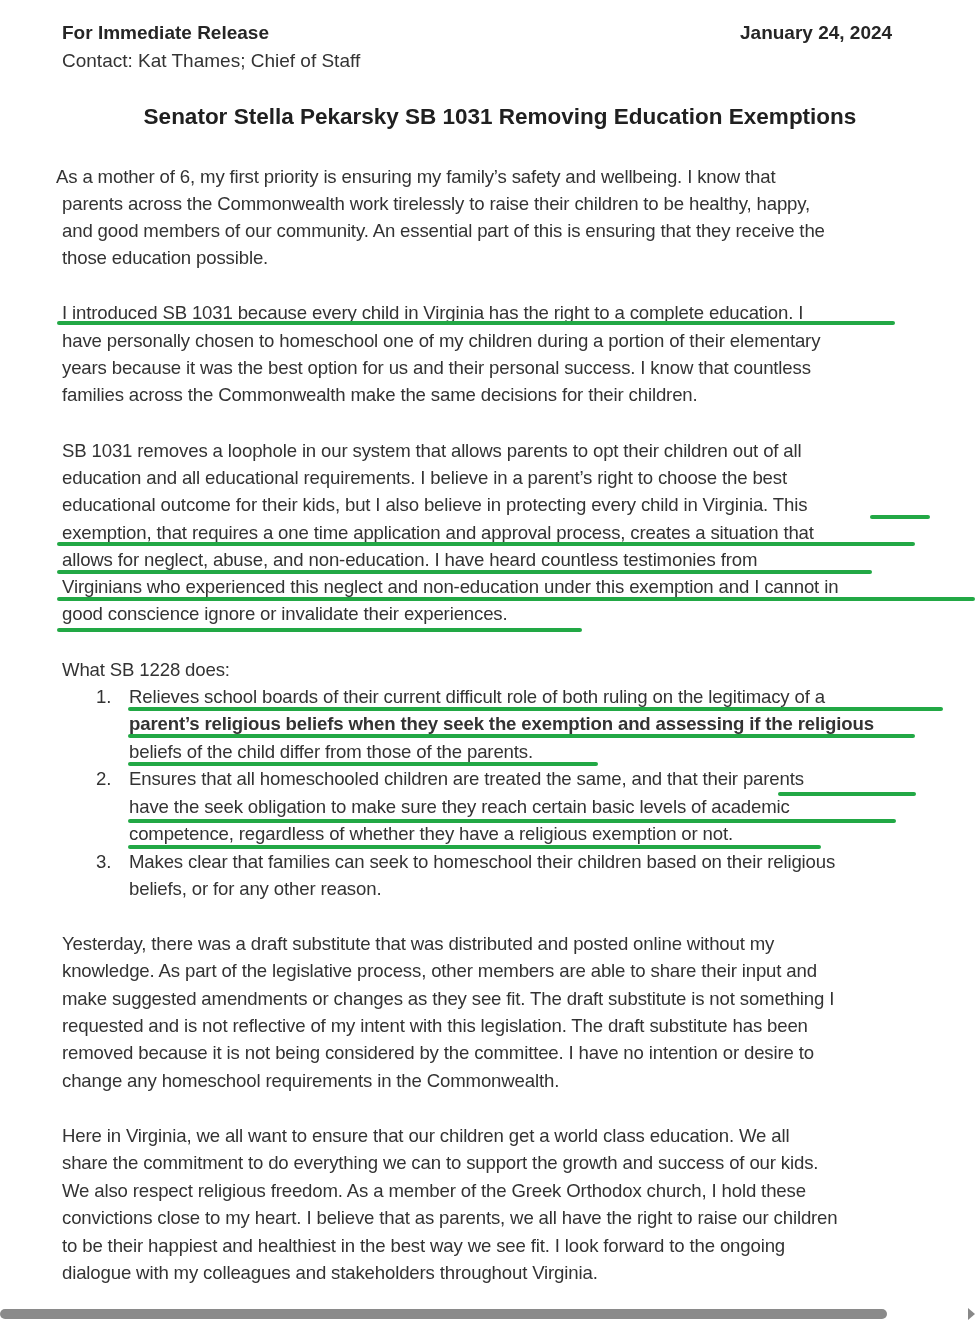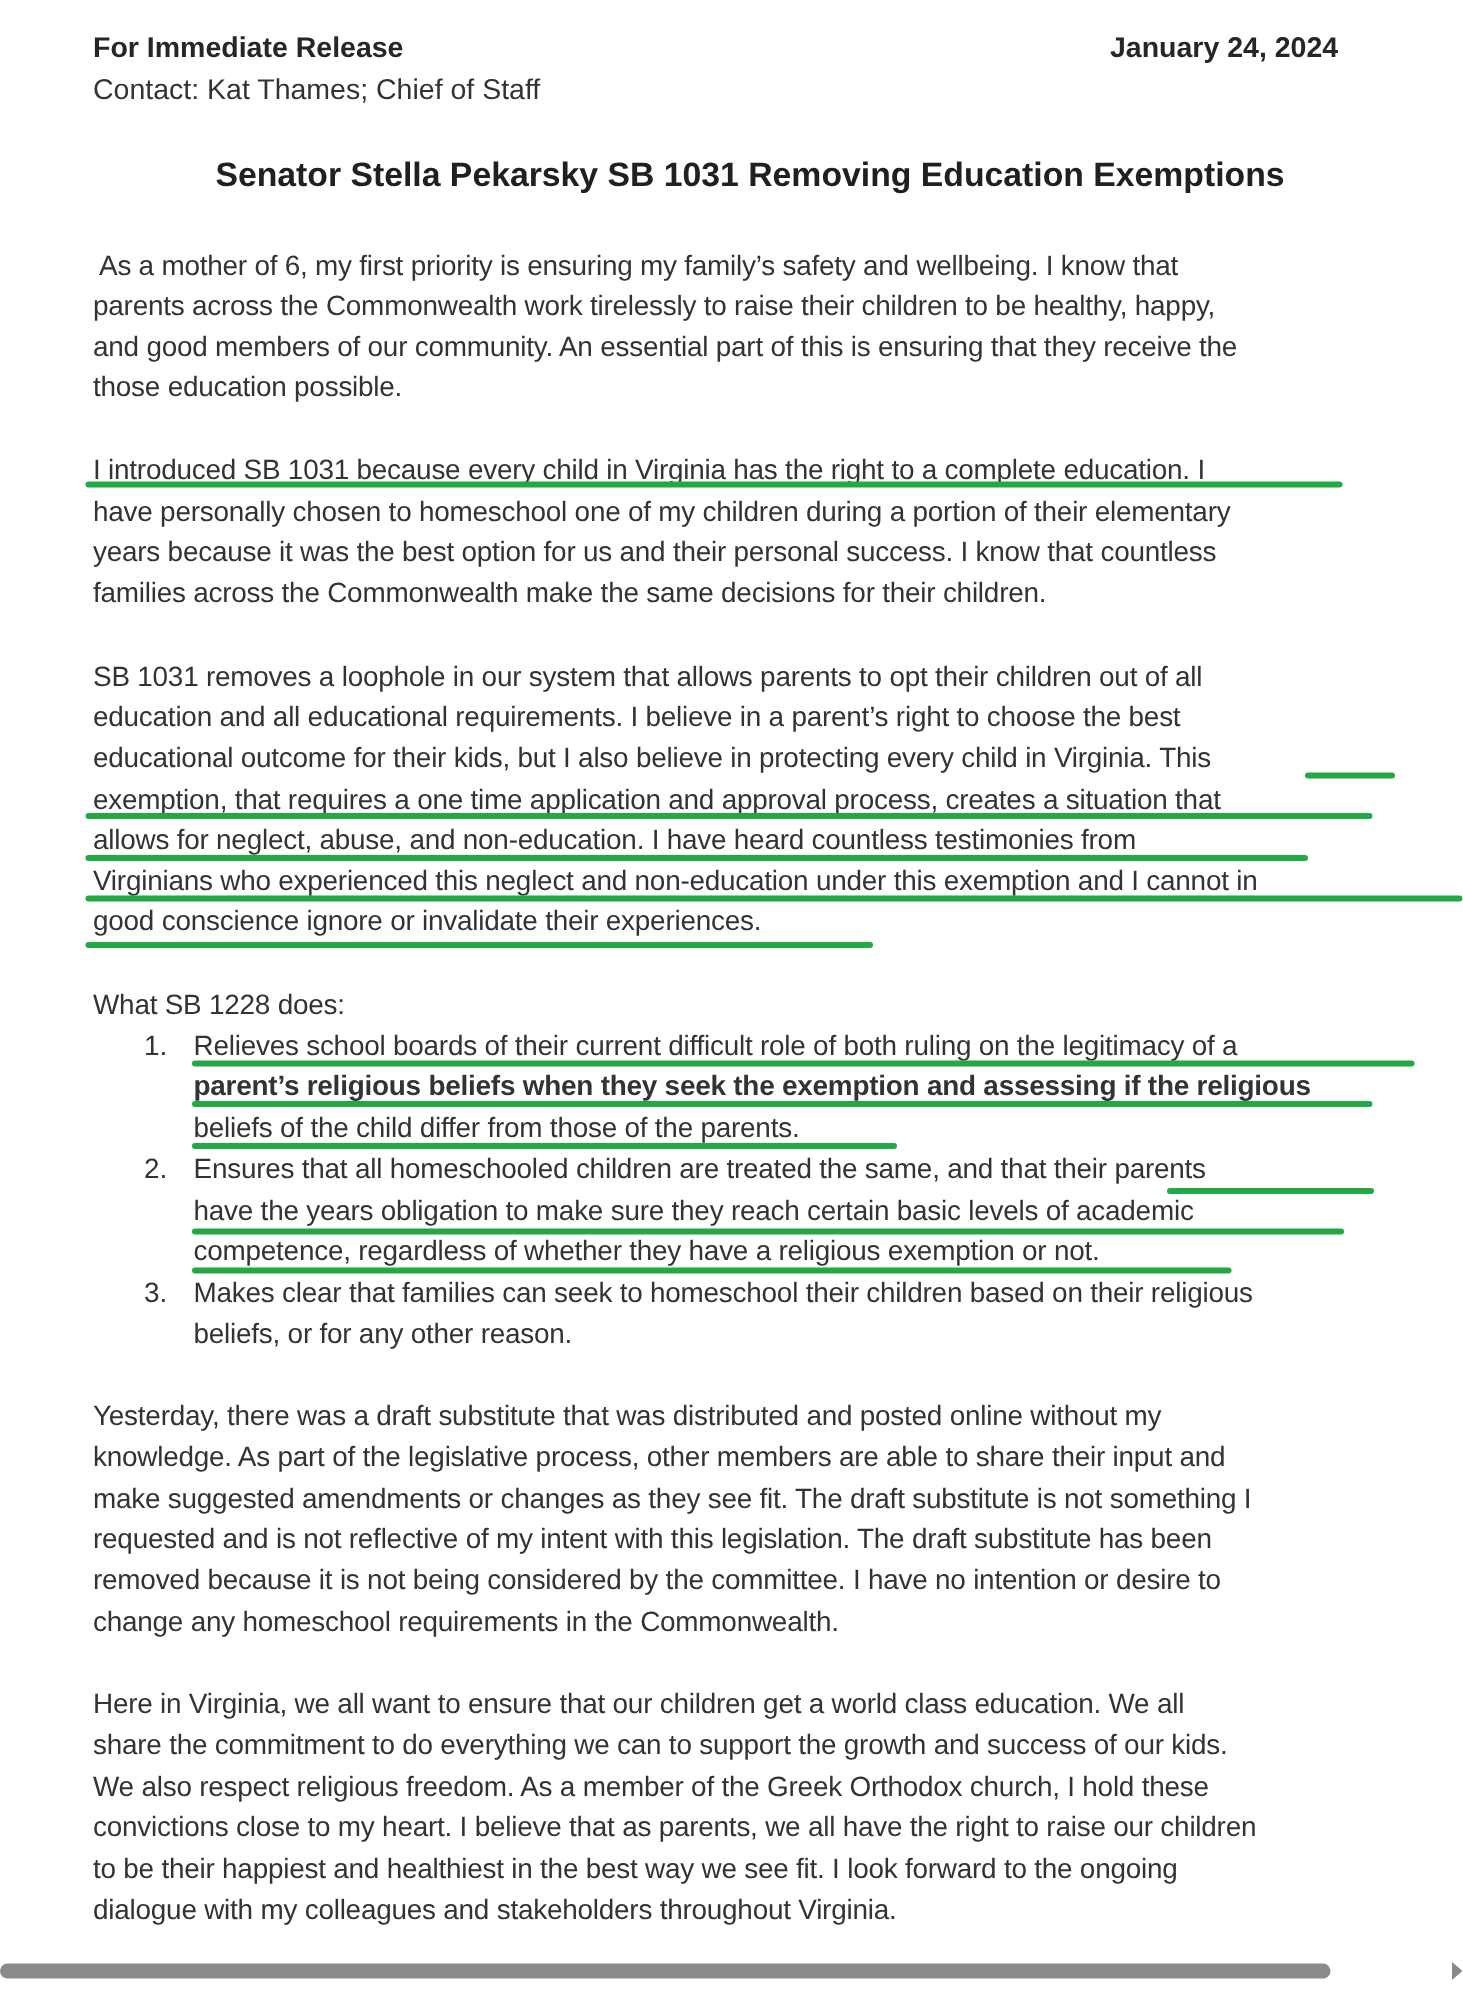--- a/index.html
+++ b/index.html
@@ -30,21 +30,21 @@
 
 <div class="page">
 
   <div class="abs hdr" style="left:62px; top:22px;">For Immediate Release</div>
   <div class="abs hdr" style="left:740px; top:22px;">January 24, 2024</div>
   <div class="abs contact" style="left:62px; top:50px;">Contact: Kat Thames; Chief of Staff</div>
 
   <div class="abs title" style="top:104px;">Senator Stella Pekarsky SB 1031 Removing Education Exemptions</div>
 
   <div>
-    <div class="abs line" style="left:66px; top:166px;">As a mother of 6, my first priority is ensuring my family’s safety and wellbeing. I know that</div>
+    <div class="abs line" style="left:56px; top:166px;">As a mother of 6, my first priority is ensuring my family’s safety and wellbeing. I know that</div>
     <div class="abs line" style="left:62px; top:193px;">parents across the Commonwealth work tirelessly to raise their children to be healthy, happy,</div>
     <div class="abs line" style="left:62px; top:220px;">and good members of our community. An essential part of this is ensuring that they receive the</div>
     <div class="abs line" style="left:62px; top:247px;">those education possible.</div>
   </div>
 
   <div>
     <div class="abs line" style="left:62px; top:302px;">I introduced SB 1031 because every child in Virginia has the right to a complete education. I</div>
     <div class="abs line" style="left:62px; top:330px;">have personally chosen to homeschool one of my children during a portion of their elementary</div>
     <div class="abs line" style="left:62px; top:357px;">years because it was the best option for us and their personal success. I know that countless</div>
     <div class="abs line" style="left:62px; top:384px;">families across the Commonwealth make the same decisions for their children.</div>
@@ -75,21 +75,21 @@
       <div class="abs line" style="left:129px; top:713px;font-weight:bold;">parent’s religious beliefs when they seek the exemption and assessing if the religious</div>
       <div class="abs line" style="left:129px; top:741px;">beliefs of the child differ from those of the parents.</div>
       <div class="ul" style="left: 128px; top: 707px; width: 815px; background: rgb(34, 168, 69);"></div>
       <div class="ul" style="left: 128px; top: 734px; width: 787px; background: rgb(34, 168, 69);"></div>
       <div class="ul" style="left: 128px; top: 762px; width: 470px; background: rgb(34, 168, 69);"></div>
     </div>
 
     <div>
       <div class="abs num" style="left:96px; top:768px;">2.</div>
       <div class="abs line" style="left:129px; top:768px;">Ensures that all homeschooled children are treated the same, and that their parents</div>
-      <div class="abs line" style="left:129px; top:796px;">have the years obligation to make sure they reach certain basic levels of academic</div>
+      <div class="abs line" style="left:129px; top:796px;">have the seek obligation to make sure they reach certain basic levels of academic</div>
       <div class="abs line" style="left:129px; top:823px;">competence, regardless of whether they have a religious exemption or not.</div>
       <div class="ul" style="left: 778px; top: 792px; width: 138px; background: rgb(34, 168, 69);"></div>
       <div class="ul" style="left: 128px; top: 819px; width: 768px; background: rgb(34, 168, 69);"></div>
       <div class="ul" style="left: 128px; top: 845px; width: 693px; background: rgb(34, 168, 69);"></div>
     </div>
 
     <div>
       <div class="abs num" style="left:96px; top:851px;">3.</div>
       <div class="abs line" style="left:129px; top:851px;">Makes clear that families can seek to homeschool their children based on their religious</div>
       <div class="abs line" style="left:129px; top:878px;">beliefs, or for any other reason.</div>

